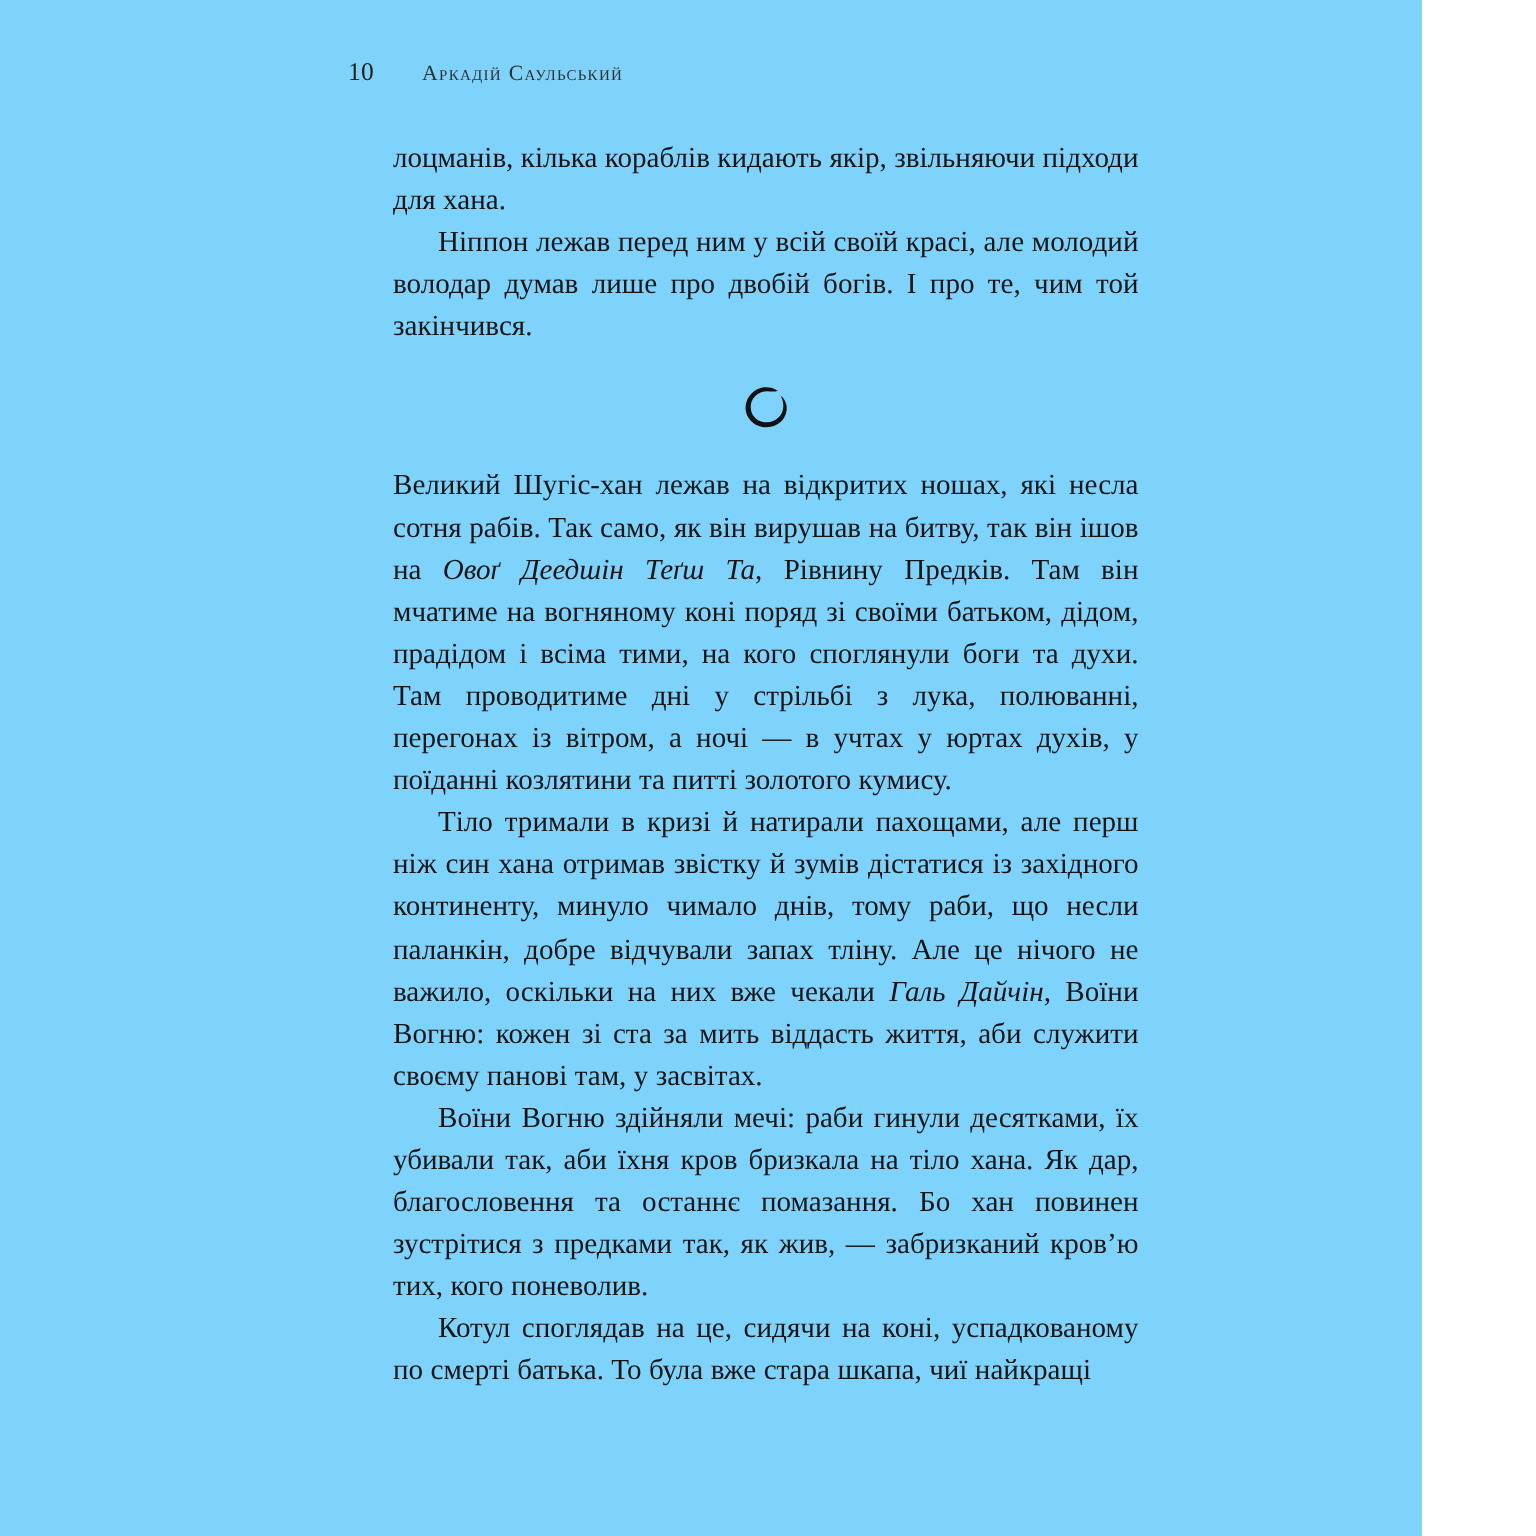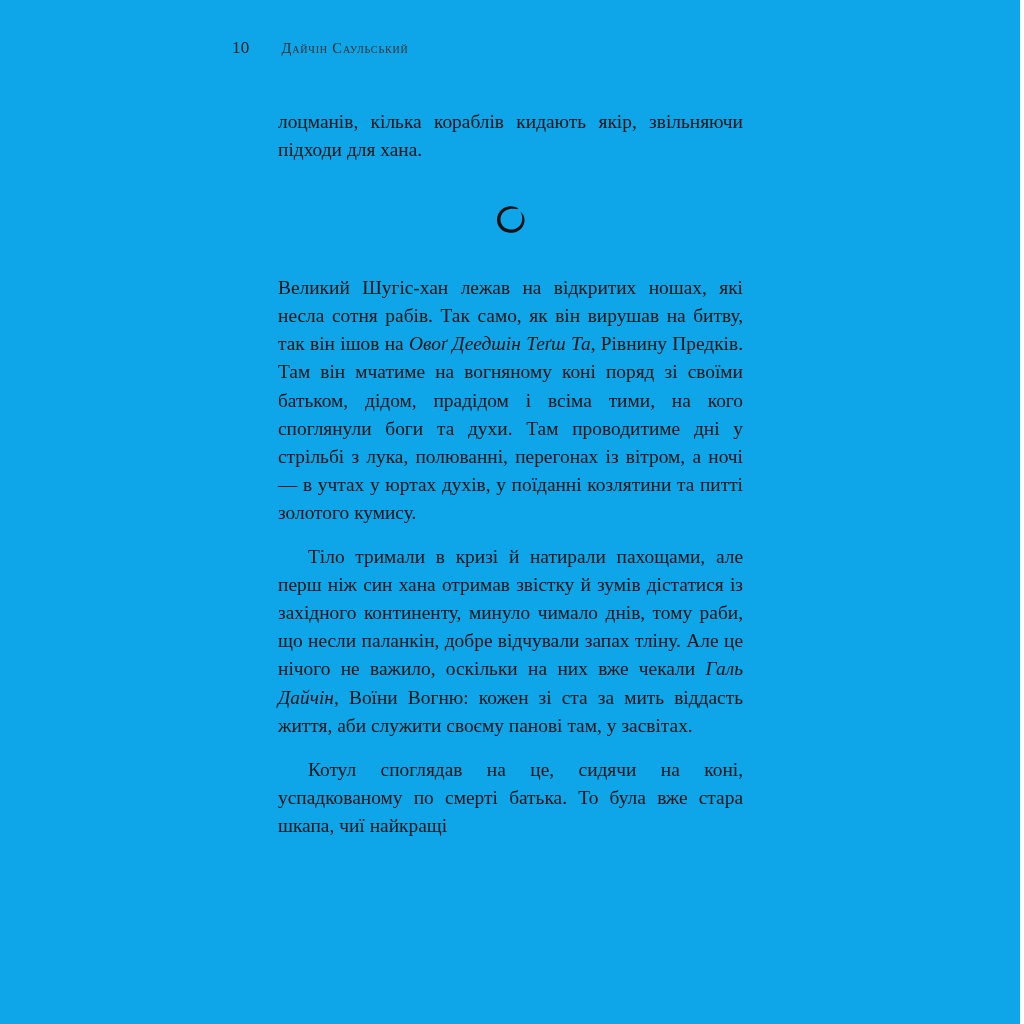--- a/index.html
+++ b/index.html
@@ -12,23 +12,23 @@
     width: 1024px;
     height: 1024px;
     overflow: hidden;
     font-family: "Liberation Serif", "DejaVu Serif", serif;
     color: #1a1a1a;
     -webkit-font-smoothing: antialiased;
   }
 
   .page {
     position: relative;
-    width: 1020px;
+    width: 948px;
     height: 1024px;
-    background: #0ea5e9;
+    background: #7dd3fc;
   }
 
   
   .running-head {
     position: absolute;
     left: 232px;
     top: 38px;
     width: 530px;
     height: 22px;
     display: flex;
@@ -54,21 +54,21 @@
 
   
   .text-column {
     position: absolute;
     left: 262px;
     top: 92px;
     width: 497px;
   }
 
   p.para {
-    margin: 16px;
+    margin: 0;
     font-size: 19.4px;
     line-height: 28.1px;
     text-align: justify;
     text-justify: inter-word;
     text-indent: 30px;
     color: #141414;
     word-spacing: 0.1px;
     hyphens: manual;
   }
   p.para.no-indent {
@@ -91,26 +91,27 @@
     height: 34px;
   }
 </style>
 </head>
 <body>
 
 <div class="page">
 
   <div class="running-head">
     <span class="folio">10</span>
-    <span class="author-name">Дайчін Саульський</span>
+    <span class="author-name">Аркадій Саульський</span>
   </div>
 
   <div class="text-column">
     <div id="block-before">
         <p class="para no-indent"><span>лоцманів, кілька кораблів кидають якір, звільняючи підходи для хана.</span></p>
+        <p class="para"><span>Ніппон лежав перед ним у всій своїй красі, але моло­дий володар думав лише про двобій богів. І про те, чим той закінчився.</span></p>
       </div>
 
     <div class="ornament">
       <svg viewBox="0 0 100 100" aria-hidden="true">
         <path d="M72 19
                  C 60 11, 44 10, 32 16
                  C 16 24, 8 40, 9 55
                  C 10 72, 23 87, 42 90
                  C 60 93, 77 85, 85 71
                  C 90 62, 91 52, 88 43
@@ -119,17 +120,18 @@
                  C 83 67, 69 81, 50 81
                  C 32 81, 19 68, 19 51
                  C 19 34, 33 20, 51 20
                  C 58 20, 65 22, 72 19 Z" fill="#111111"></path>
       </svg>
     </div>
 
     <div id="block-after">
         <p class="para no-indent"><span>Великий Шугіс-хан лежав на відкритих ношах, які несла сотня рабів. Так само, як він вирушав на битву, так він ішов на </span><em>Овоґ Деедшін Теґш Та</em><span>, Рівнину Предків. Там він мчатиме на вогняному коні поряд зі своїми батьком, дідом, прадідом і всіма тими, на кого споглянули боги та духи. Там проводитиме дні у стрільбі з лука, полюван­ні, перегонах із вітром, а ночі — в учтах у юртах духів, у поїданні козлятини та питті золотого кумису.</span></p>
         <p class="para"><span>Тіло тримали в кризі й натирали пахощами, але перш ніж син хана отримав звістку й зумів дістатися із західного континенту, минуло чимало днів, тому раби, що несли паланкін, добре відчували запах тліну. Але це нічого не важило, оскільки на них вже чекали </span><em>Галь Дайчін</em><span>, Воїни Вогню: кожен зі ста за мить віддасть жит­тя, аби служити своєму панові там, у засвітах.</span></p>
+        <p class="para"><span>Воїни Вогню здійняли мечі: раби гинули десятками, їх убивали так, аби їхня кров бризкала на тіло хана. Як дар, благословення та останнє помазання. Бо хан повинен зустрітися з предками так, як жив, — забризканий кров’ю тих, кого поневолив.</span></p>
         <p class="para"><span>Котул споглядав на це, сидячи на коні, успадкованому по смерті батька. То була вже стара шкапа, чиї найкращі</span></p>
       </div>
   </div>
 
 </div>
 
 </body></html>

